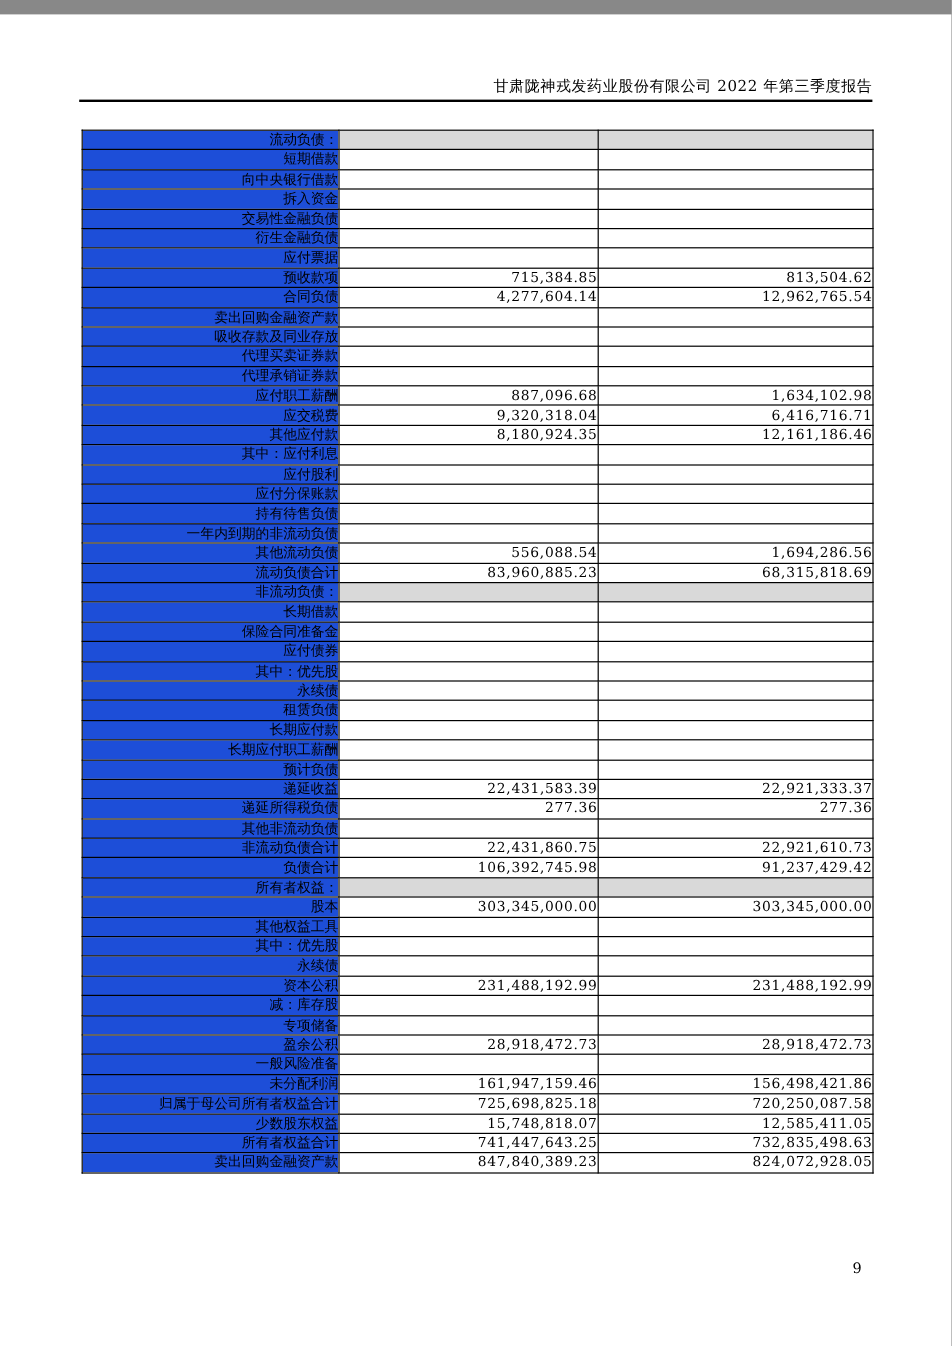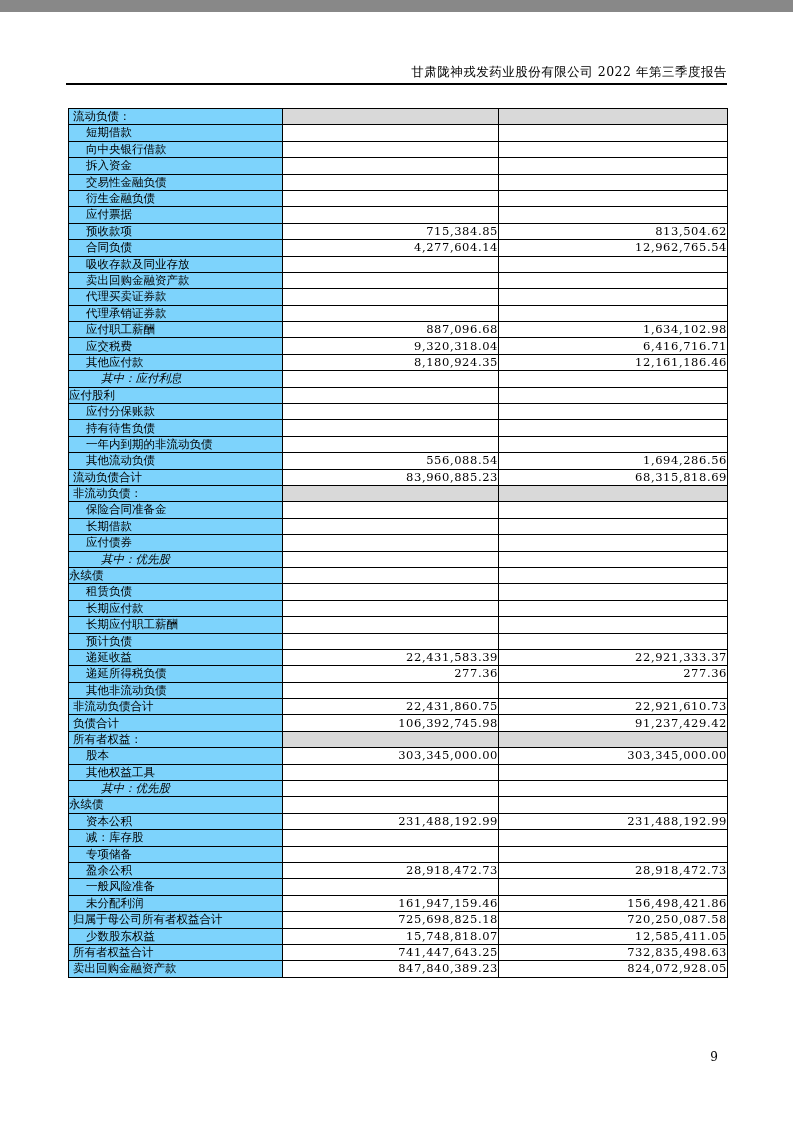--- a/index.html
+++ b/index.html
@@ -44,26 +44,26 @@
   table.balance-sheet td {
     border: 1px solid #000000;
     height: 15.4px;
     line-height: 1.15;
     padding: 0;
     overflow: hidden;
     white-space: nowrap;
     vertical-align: middle;
   }
   td.label {
-    background: #7dd3fc;
-    text-align: left;
+    background: #1d4ed8;
+    text-align: right;
   }
   td.label.indent-0 { padding-left: 4px; }
   td.label.indent-1 { padding-left: 17px; }
-  td.label.indent-2 { padding-left: 32px; font-style: italic; }
+  td.label.indent-2 { padding-left: 32px; }
   td.label.indent-3 { }
   td.value {
     background: #ffffff;
     text-align: right;
     padding-right: 8px;
     letter-spacing: 0.6px;
   }
   tr.section td.value { background: #d9d9d9; }
   .page-number {
     position: absolute;
@@ -129,26 +129,26 @@
           <td class="label indent-1">预收款项</td>
           <td class="value">715,384.85</td>
           <td class="value">813,504.62</td>
         </tr>
         <tr>
           <td class="label indent-1">合同负债</td>
           <td class="value">4,277,604.14</td>
           <td class="value">12,962,765.54</td>
         </tr>
         <tr>
+          <td class="label indent-1">卖出回购金融资产款</td>
+          <td class="value"></td>
+          <td class="value"></td>
+        </tr>
+        <tr>
           <td class="label indent-1">吸收存款及同业存放</td>
-          <td class="value"></td>
-          <td class="value"></td>
-        </tr>
-        <tr>
-          <td class="label indent-1">卖出回购金融资产款</td>
           <td class="value"></td>
           <td class="value"></td>
         </tr>
         <tr>
           <td class="label indent-1">代理买卖证券款</td>
           <td class="value"></td>
           <td class="value"></td>
         </tr>
         <tr>
           <td class="label indent-1">代理承销证券款</td>
@@ -204,26 +204,26 @@
           <td class="label indent-0">流动负债合计</td>
           <td class="value">83,960,885.23</td>
           <td class="value">68,315,818.69</td>
         </tr>
         <tr class="section">
           <td class="label indent-0">非流动负债：</td>
           <td class="value"></td>
           <td class="value"></td>
         </tr>
         <tr>
+          <td class="label indent-1">长期借款</td>
+          <td class="value"></td>
+          <td class="value"></td>
+        </tr>
+        <tr>
           <td class="label indent-1">保险合同准备金</td>
-          <td class="value"></td>
-          <td class="value"></td>
-        </tr>
-        <tr>
-          <td class="label indent-1">长期借款</td>
           <td class="value"></td>
           <td class="value"></td>
         </tr>
         <tr>
           <td class="label indent-1">应付债券</td>
           <td class="value"></td>
           <td class="value"></td>
         </tr>
         <tr>
           <td class="label indent-2">其中：优先股</td>

